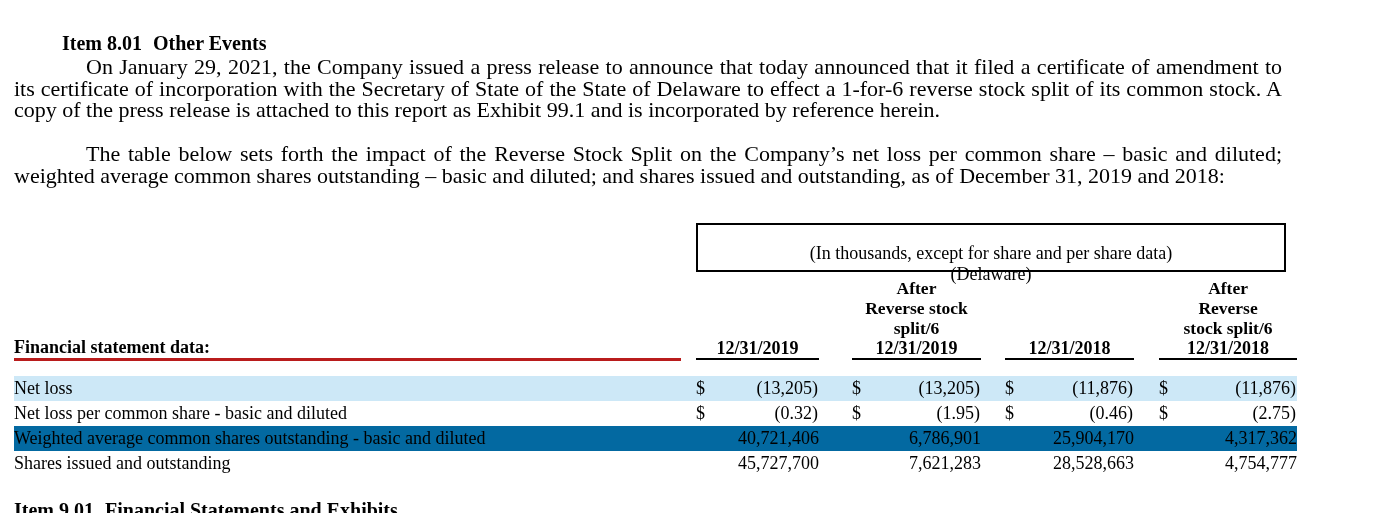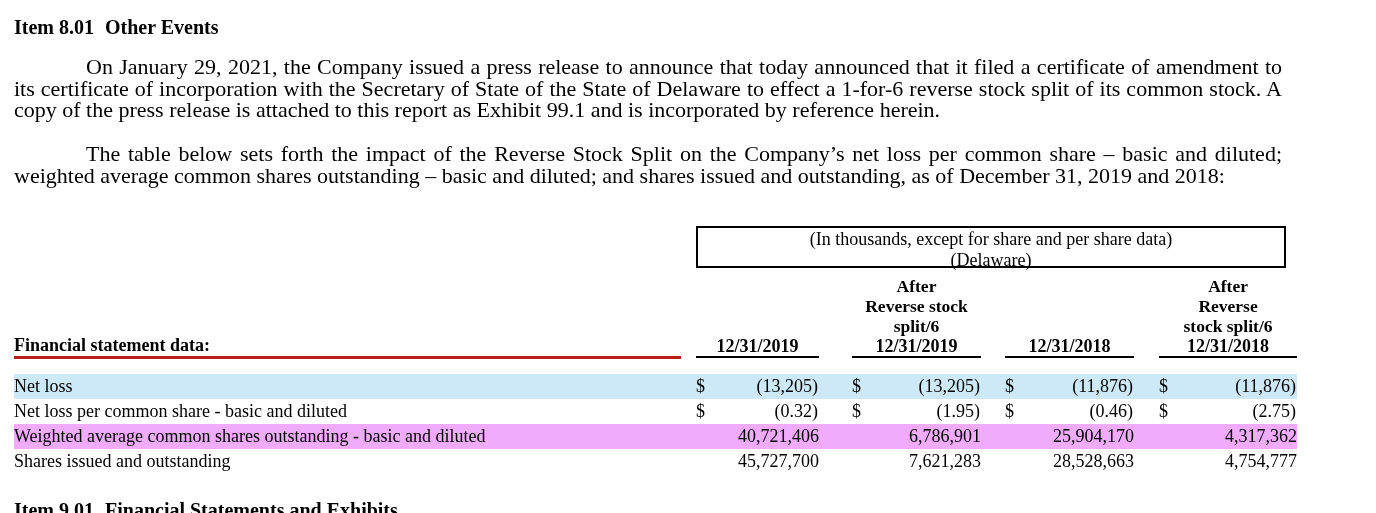--- a/index.html
+++ b/index.html
@@ -7,44 +7,44 @@
     width:1376px; height:513px; overflow:hidden;
     background:#ffffff; color:#000;
     font-family:"Liberation Serif", serif;
   }
   .page { position:relative; margin-left:14px; width:1283px; height:513px; }
 
   h1.doc-heading, h2.doc-heading {
     position:absolute; left:0; margin:0;
     font-size:20px; font-weight:bold; white-space:nowrap;
   }
-  #heading-top { top:16px; }
+  #heading-top { top:32px;margin-left:48px; }
   #heading-bottom { top:499px; }
   .h-gap { display:inline-block; width:11px; }
 
   p.para {
     position:absolute; left:0; margin:0; width:1268px;
     text-align:justify; text-indent:72px;
     font-size:22px; line-height:21.5px;
   }
   #para1 { top:56px; }
   #para2 { top:143px; }
 
   table.fin {
     position:absolute; top:223px; left:0; width:1283px;
     border-collapse:collapse; table-layout:fixed;
     font-size:18px;
   }
   table.fin td { padding:0; }
 
   tr.note-row { height:47px; }
   .notebox {
-    border:2px solid #000; margin-right:11px; height:42px;
+    border:2px solid #000; margin-right:11px; height:49px;
     box-sizing:border-box; text-align:center;
-    line-height:21px; padding-top:1px; font-size:18px;
+    line-height:21px; padding-top:18px; font-size:18px;
   }
 
   tr.colhead-row { height:87px; }
   td.lbl-head {
     border-bottom:3px solid #b91c1c; font-weight:bold;
     vertical-align:bottom; padding-bottom:3px; font-size:18px;
   }
   td.colhead {
     border-bottom:2px solid #000; text-align:center; font-weight:bold;
     vertical-align:bottom; font-size:17.5px; line-height:20px; padding-bottom:3px;
@@ -153,21 +153,21 @@
       <td class="cur">$</td>
       <td class="val" style="padding-right: 1px; font-family: Liberation Serif, serif;">(1.95)</td>
       <td></td>
       <td class="cur">$</td>
       <td class="val" style="padding-right: 1px;">(0.46)</td>
       <td></td>
       <td class="cur">$</td>
       <td class="val" style="padding-right: 1px;">(2.75)</td>
     </tr>
 
-    <tr class="data-row" style="background: #f0abfc;">
+    <tr class="data-row" style="background: #0369a1;">
       <td class="rlabel">Weighted average common shares outstanding - basic and diluted</td>
       <td></td>
       <td class="cur"></td>
       <td class="val">40,721,406</td>
       <td></td>
       <td class="cur"></td>
       <td class="val">6,786,901</td>
       <td></td>
       <td class="cur"></td>
       <td class="val">25,904,170</td>

